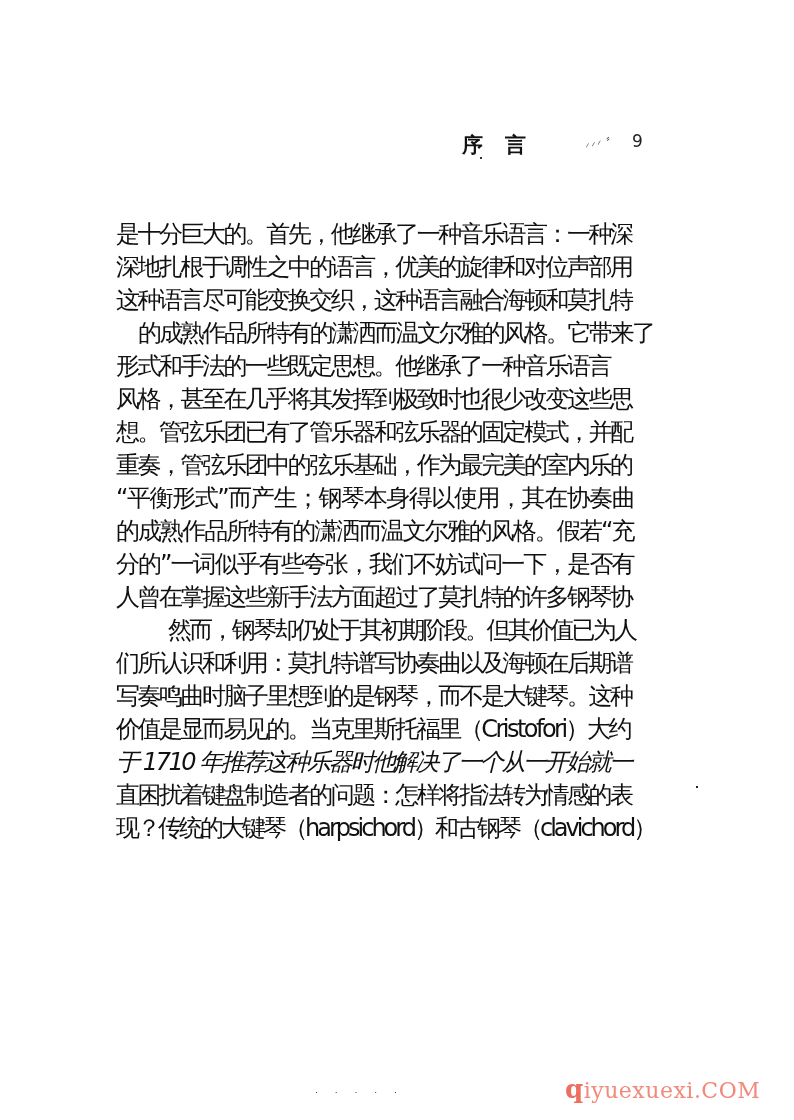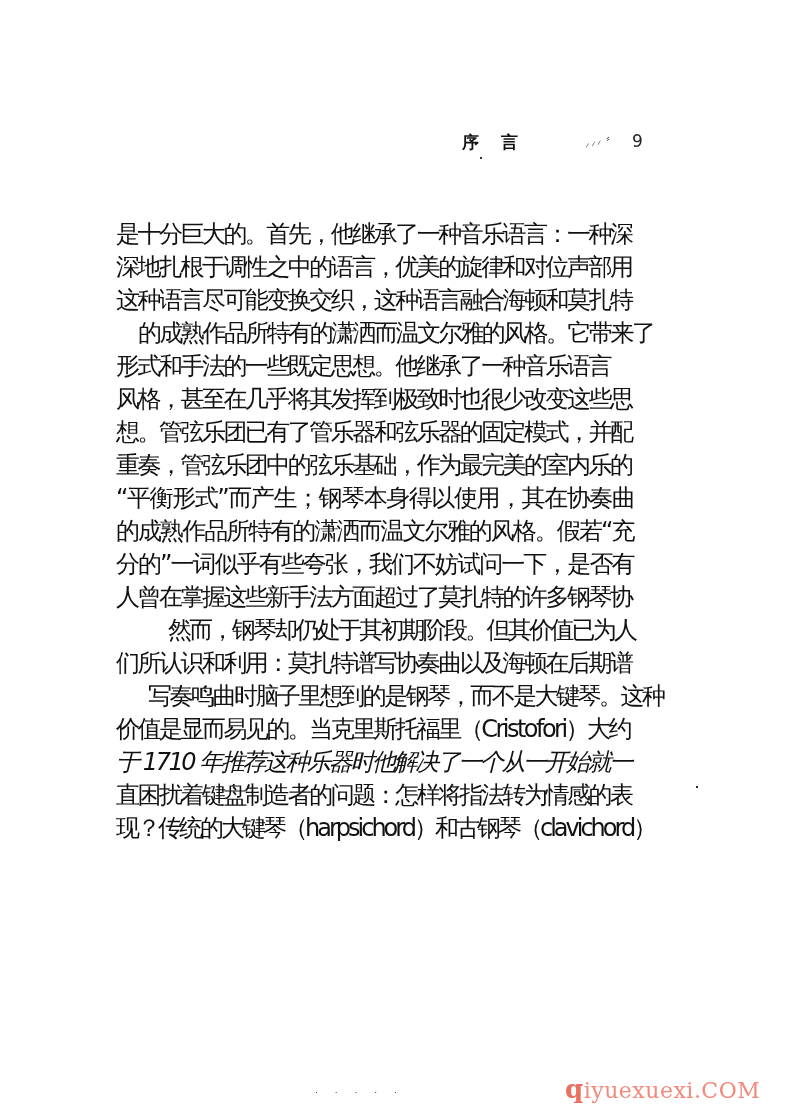--- a/index.html
+++ b/index.html
@@ -1,19 +1,19 @@
 <!DOCTYPE html>
 <html><head>
 <meta charset="utf-8">
 <style>
   html, body { margin: 0; padding: 0; background: #ffffff; }
   body { width: 794px; height: 1120px; position: relative; overflow: hidden;
          font-family: "DejaVu Sans", "Liberation Sans", sans-serif; color: #111; }
   .header { position: absolute; top: 131px; left: 462px; height: 26px; width: 200px; }
-  .header-title { position: absolute; left: 0; top: 0; font-size: 17px; font-weight: bold;
+  .header-title { position: absolute; left: 0; top: 0; font-size: 21px; font-weight: bold;
                   letter-spacing: 22px; font-family: "DejaVu Serif", serif; color: #111; }
   .header-ornament { position: absolute; left: 122px; top: 2px; font-size: 10px; color: #333;
                      letter-spacing: 1px; transform: rotate(-14deg); }
   .page-number { position: absolute; left: 632px; top: 131px; font-size: 17px; color: #222;
                  font-family: "DejaVu Sans", sans-serif; }
   .header-dot { position: absolute; left: 480px; top: 157px; width: 2px; height: 2px; background:#333; }
   .body-text { position: absolute; left: 116px; top: 218px; width: 566px; }
   .line { height: 33px; line-height: 33px; font-size: 24px; white-space: nowrap;
           letter-spacing: 0.8px; color: #111; overflow: visible; }
   .line.indent { padding-left: 52px; }
@@ -44,21 +44,21 @@
     <div class="line" style="letter-spacing: -2.52174px;">想。管弦乐团已有了管乐器和弦乐器的固定模式，并配</div>
     <div class="line" style="letter-spacing: -2.52174px;">重奏，管弦乐团中的弦乐基础，作为最完美的室内乐的</div>
     <div class="line" style="letter-spacing: -1.43478px;">“平衡形式”而产生；钢琴本身得以使用，其在协奏曲</div>
     <div class="line" style="letter-spacing: -1.95652px;">的成熟作品所特有的潇洒而温文尔雅的风格。假若“充</div>
     <div class="line" style="letter-spacing: -1.95652px;">分的”一词似乎有些夸张，我们不妨试问一下，是否有</div>
     <div class="line" style="letter-spacing: -2.52174px;">人曾在掌握这些新手法方面超过了莫扎特的许多钢琴协</div>
   </div>
   <div>
     <div class="line indent" style="letter-spacing: -2.7619px;">然而，钢琴却仍处于其初期阶段。但其价值已为人</div>
     <div class="line" style="letter-spacing: -2.52174px;">们所认识和利用：莫扎特谱写协奏曲以及海顿在后期谱</div>
-    <div class="line" style="letter-spacing: -2.52174px; margin-left: 32px;">写奏鸣曲时脑子里想到的是钢琴，而不是大键琴。这种</div>
+    <div class="line" style="letter-spacing: -2.52174px;">写奏鸣曲时脑子里想到的是钢琴，而不是大键琴。这种</div>
     <div class="line" style="letter-spacing: -2.51724px;">价值是显而易见的。当克里斯托福里（Cristofori）大约</div>
     <div class="line" style="letter-spacing: -2.42308px; font-style: italic;">于 1710 年推荐这种乐器时他解决了一个从一开始就一</div>
     <div class="line" style="letter-spacing: -2.52174px;">直困扰着键盘制造者的问题：怎样将指法转为情感的表</div>
     <div class="line" style="letter-spacing: -3px;">现？传统的大键琴（harpsichord）和古钢琴（clavichord）</div>
   </div>
 </div>
 
 <div class="stray-dot"></div>
 
 <span class="footer-dots">. .  .  .   .</span>

